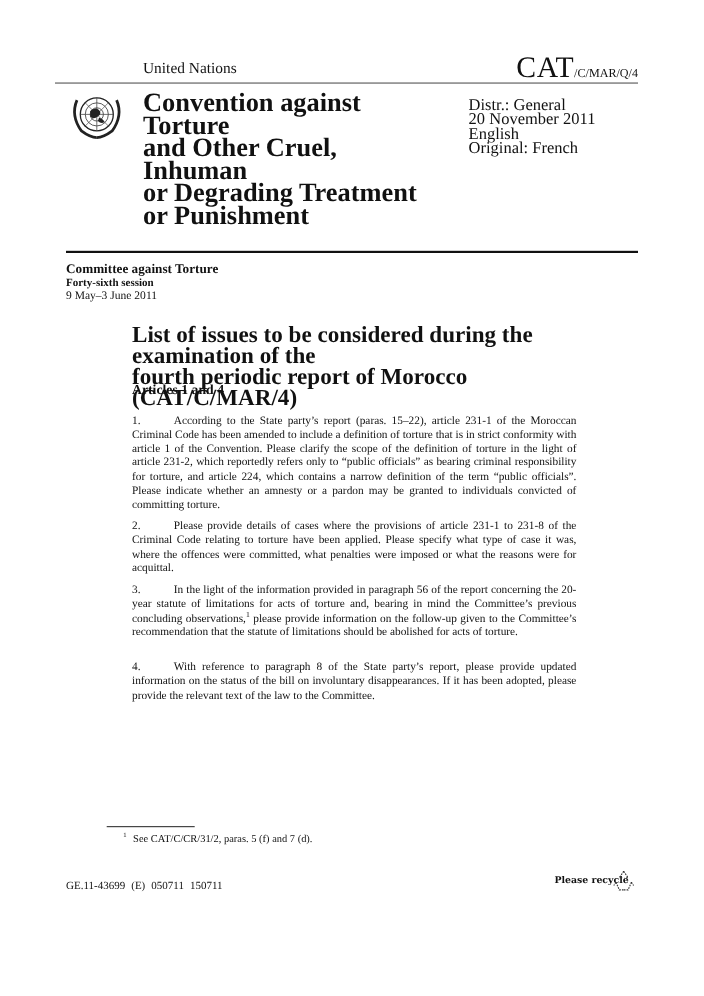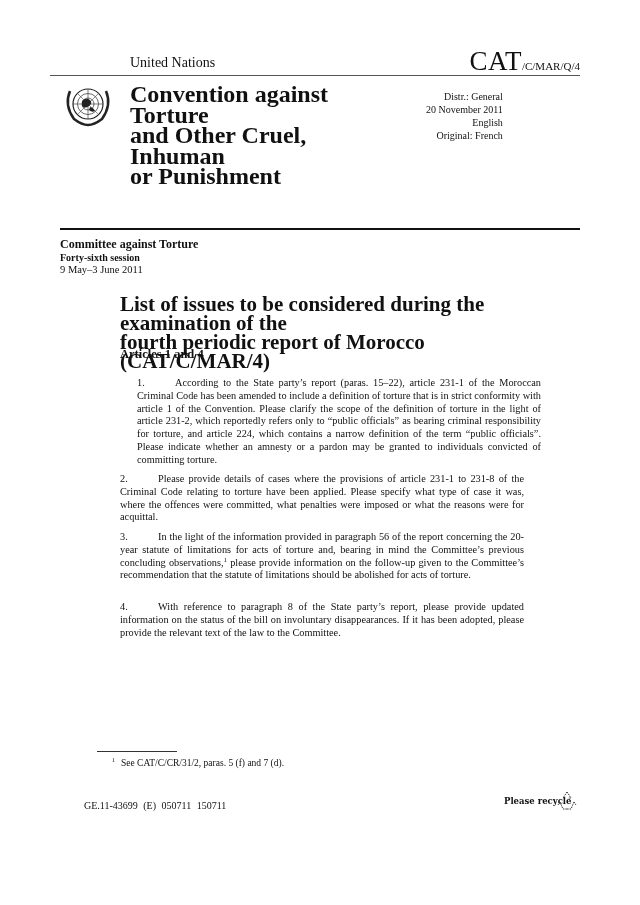--- a/index.html
+++ b/index.html
@@ -5,38 +5,38 @@
   html, body { margin:0; padding:0; background:#ffffff; }
   body { width:640px; height:905px; position:relative; overflow:hidden;
          font-family:"Liberation Serif", "DejaVu Serif", serif; color:#111; }
   .abs { position:absolute; }
   .un-name { left:130px; top:55px; font-size:14px; }
   .symbol { right:60px; top:46px; font-size:27px; letter-spacing:0.5px; }
   .symbol .sub { font-size:11px; letter-spacing:0; }
   .rule-top { left:50px; top:75px; width:530px; height:1px; background:#555; }
   .emblem { left:62px; top:83px; width:52px; height:46px; }
   .conv-title { left:118px; top:84px; font-size:24px; font-weight:bold; line-height:20.5px; width:270px;margin-left:12px; }
-  .meta { left:426px; top:90px; font-size:10px; line-height:13px;text-align:right; }
+  .meta { left:426px; top:90px; font-size:15px; line-height:13px; }
   .rule-thick { left:60px; top:228px; width:520px; height:2px; background:#111; }
   .committee { left:60px; top:237px; font-size:12px; font-weight:bold; }
   .session { left:60px; top:252px; font-size:10px; font-weight:bold; }
   .dates { left:60px; top:264px; font-size:10.5px; }
   .doc-title { left:120px; top:295px; width:440px; font-size:21px; font-weight:bold; line-height:19px; }
   .section-h { left:120px; top:347px; font-size:12.5px; font-weight:bold; }
   .para { left:120px; width:404px; font-size:10.3px; line-height:12.8px; text-align:justify; }
   .para .num { display:inline-block; width:38px; }
-  .p1 { top:377px;margin-left:17px; }
+  .p1 { top:377px; }
   .p2 { top:473px; }
   .p3 { top:531px; }
   .p4 { top:601px; }
   sup { font-size:7px; line-height:0; }
   .fn-rule { left:97px; top:751px; width:80px; height:1px; background:#333; }
   .footnote { left:112px; top:758px; font-size:9.5px; }
   .footnote sup { font-size:6px; margin-right:6px; }
-  .job { left:60px; top:800px; font-size:10px; word-spacing:3px;margin-left:24px; }
+  .job { left:60px; top:800px; font-size:10px; word-spacing:3px; }
   .recycle { left:504px; top:796px; font-size:8.5px; font-weight:bold; font-family:"DejaVu Serif", serif; }
   .recycle-icon { left:556px; top:790px; width:22px; height:22px; }
 </style>
 </head>
 <body>
 
 <div class="abs un-name">United Nations</div>
 <div class="abs symbol"><span>CAT</span><span class="sub">/C/MAR/Q/4</span></div>
 <div class="abs rule-top"></div>
 
@@ -49,20 +49,21 @@
   <line x1="15" y1="10" x2="37" y2="32" stroke="#444" stroke-width="0.6"></line>
   <line x1="37" y1="10" x2="15" y2="32" stroke="#444" stroke-width="0.6"></line>
   <path d="M20 18 q4 -4 8 -1 q3 3 -1 6 q-4 3 -7 0 z M28 24 q4 1 5 4 q-3 2 -6 -1 z" fill="#222"></path>
   <path d="M8 8 q-6 14 4 28 q8 6 14 6" fill="none" stroke="#222" stroke-width="2.5"></path>
   <path d="M44 8 q6 14 -4 28 q-8 6 -14 6" fill="none" stroke="#222" stroke-width="2.5"></path>
 </svg>
 
 <div class="abs conv-title">
   <div>Convention against Torture</div>
   <div>and Other Cruel, Inhuman</div>
+  <div>or Degrading Treatment</div>
   <div>or Punishment</div>
 </div>
 
 <div class="abs meta">
   <div>Distr.: General</div>
   <div>20 November 2011</div>
   <div>English</div>
   <div>Original: French</div>
 </div>
 

